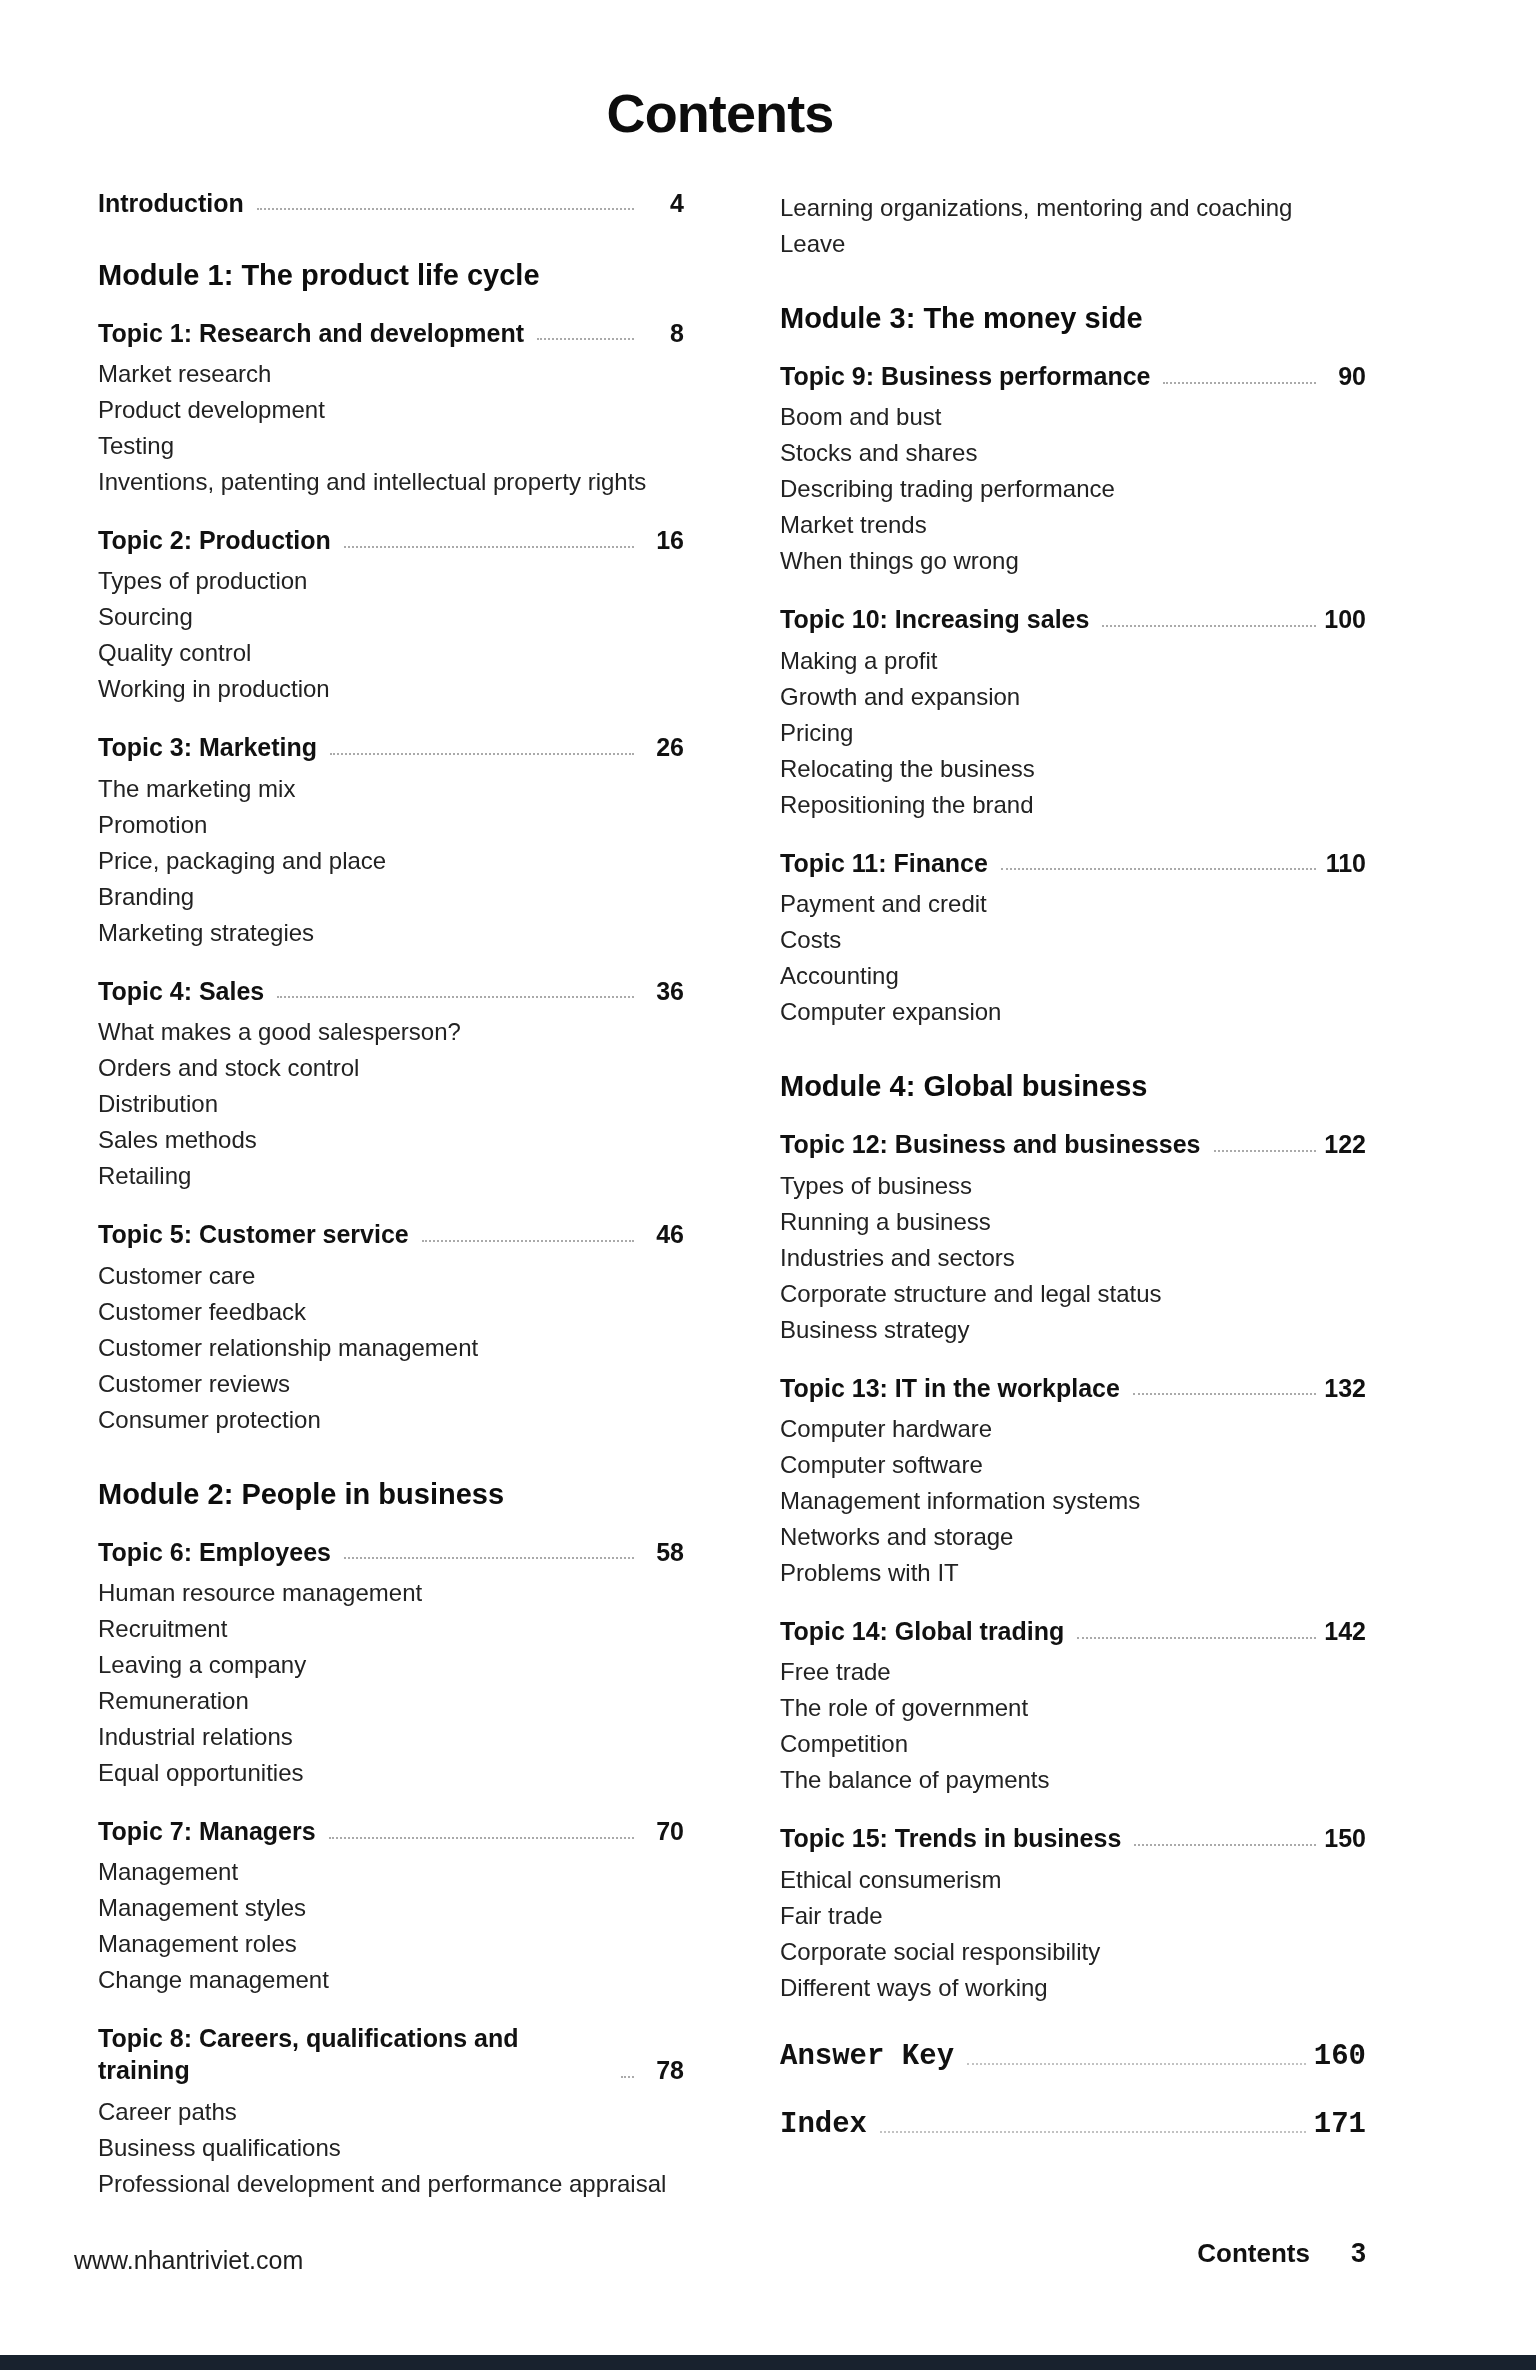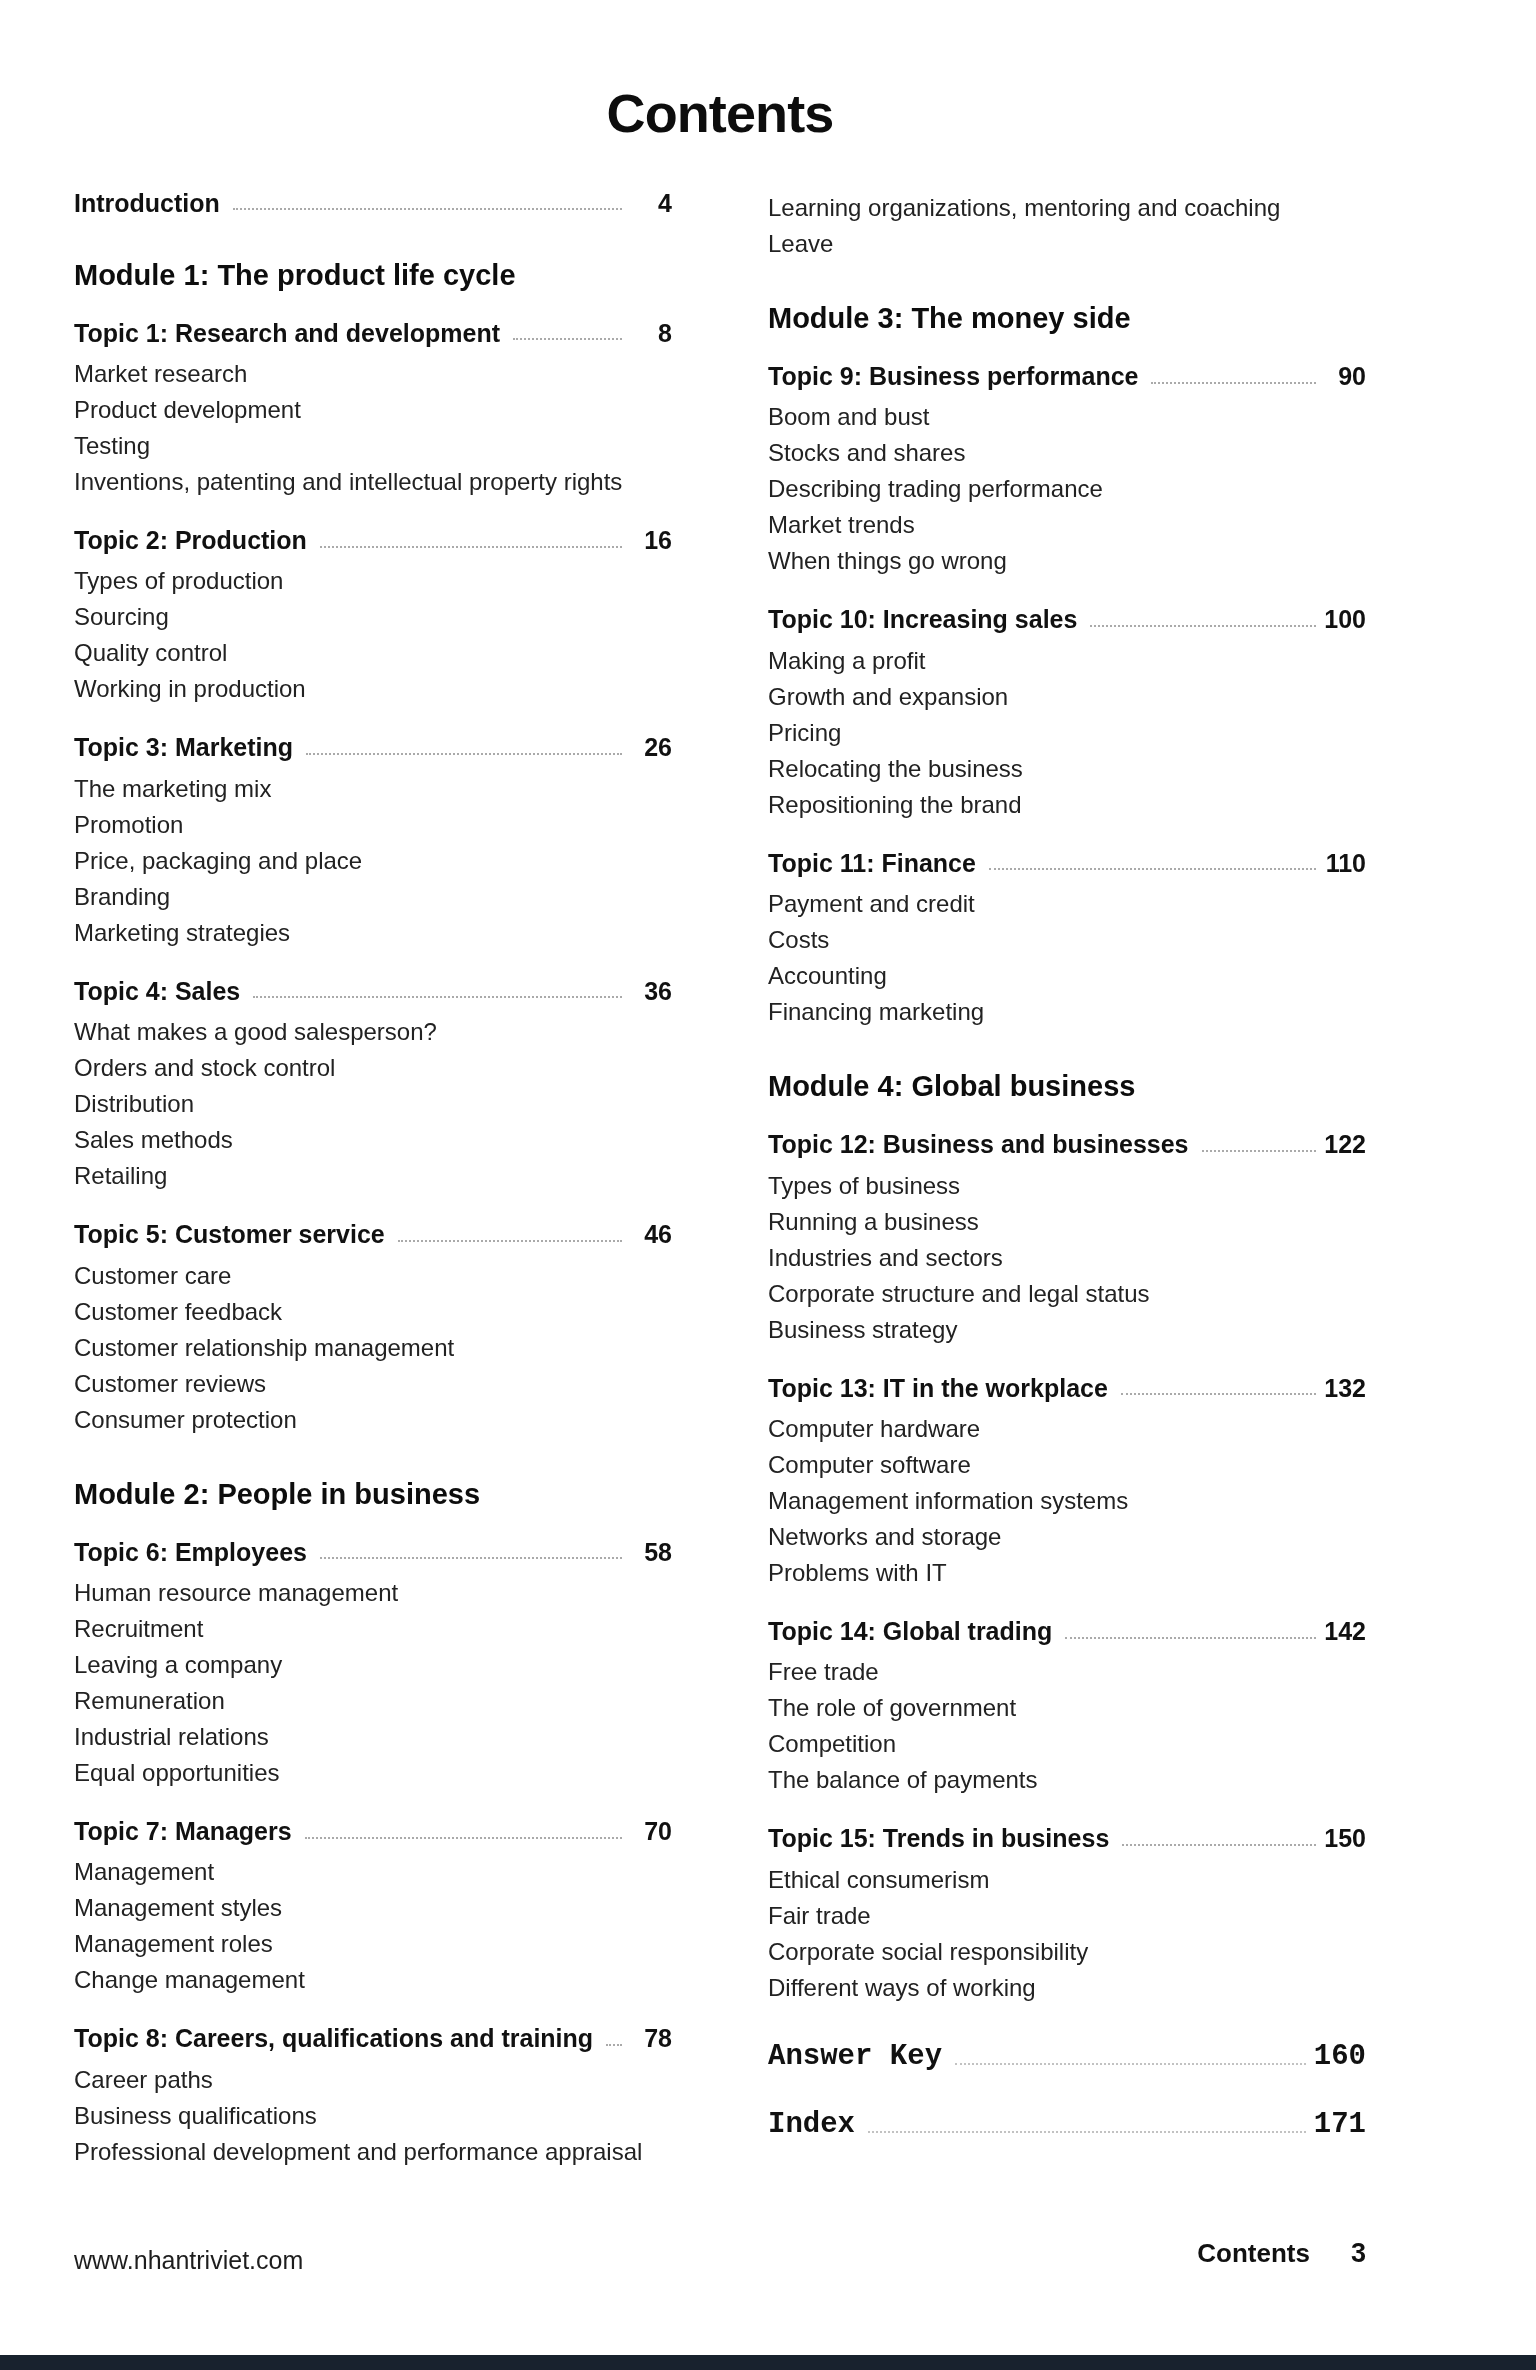--- a/index.html
+++ b/index.html
@@ -13,21 +13,21 @@
   }
   .page { padding: 82px 170px 0 74px; }
   .title {
     text-align: center;
     font-size: 54px;
     font-weight: bold;
     letter-spacing: -0.9px;
     color: #0d0d0d;
     margin-bottom: 24px;
   }
-  .columns { display: flex; gap: 96px; align-items: flex-start; }
+  .columns { display: flex; gap: 96px; align-items: flex-start; margin-left: 24px; }
   .col { flex: 1; min-width: 0; }
 
   .toc-row { display: flex; align-items: flex-end; margin-top: 24px; }
   .toc-row .label {
     font-weight: bold;
     font-size: 25px;
     line-height: 32px;
     color: #111;
   }
   .toc-row .dots {
@@ -234,21 +234,21 @@
         </div>
         <div class="toc-row topic">
           <span class="label">Topic 11: Finance</span>
           <span class="dots"></span>
           <span class="pagenum">110</span>
         </div>
         <div class="subtopics">
           <div class="subtopic">Payment and credit</div>
           <div class="subtopic">Costs</div>
           <div class="subtopic">Accounting</div>
-          <div class="subtopic">Financing marketing</div>
+          <div class="subtopic">Computer expansion</div>
         </div>
         <div class="module">Module 4: Global business</div>
         <div class="toc-row topic">
           <span class="label">Topic 12: Business and businesses</span>
           <span class="dots"></span>
           <span class="pagenum">122</span>
         </div>
         <div class="subtopics">
           <div class="subtopic">Types of business</div>
           <div class="subtopic">Running a business</div>

